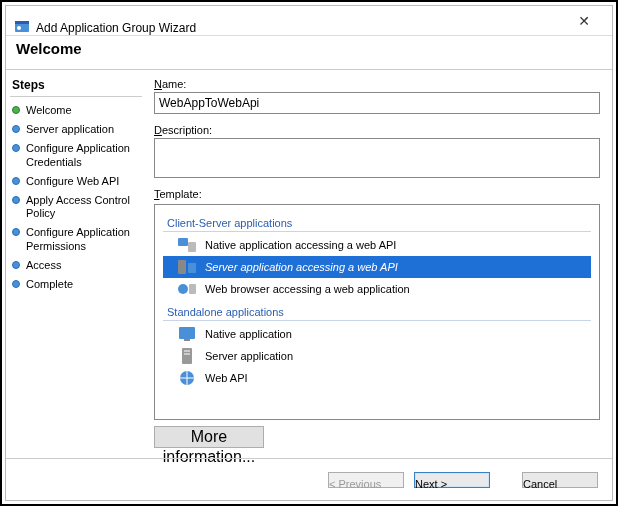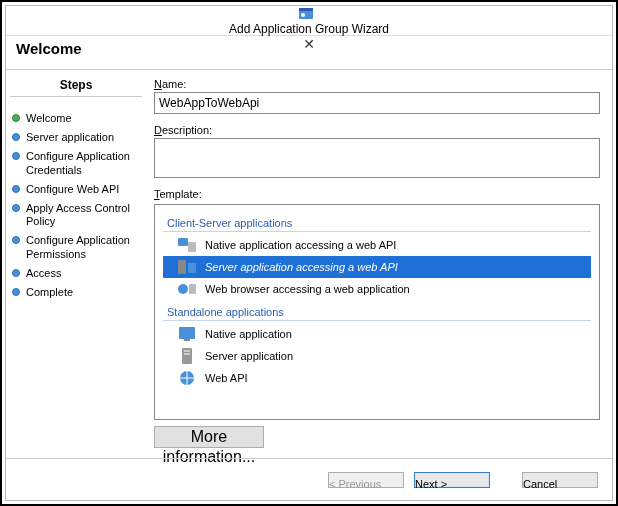--- a/index.html
+++ b/index.html
@@ -21,24 +21,23 @@
     position: absolute;
     inset: 3px;
     border: 1px solid #bbb;
     background: #fff;
     display: flex;
     flex-direction: column;
   }
   .titlebar {
     height: 30px;
     display: flex;
-    align-items: center;
+    align-items: flex-end;
     padding: 0 8px;
     border-bottom: 1px solid #ddd;
-    flex-direction: column;
   }
   .titlebar .ticon {
     width: 16px; height: 16px; margin-right: 6px;
   }
   .titlebar .title { flex: 1; font-size: 12px; }
   .titlebar .close {
     width: 40px; height: 100%;
     display:flex; align-items:center; justify-content:center;
     font-size: 14px; color:#333;
     cursor: default;
@@ -61,22 +60,21 @@
   .sidebar {
     width: 140px;
     border-right: 0px solid #ddd;
     padding: 6px 4px;
   }
   .sidebar .steps-hdr {
     font-weight: bold;
     font-size: 12px;
     padding: 2px 2px 4px 2px;
     border-bottom: 1px solid #ccc;
-    margin-bottom: 12px;
-    text-align: center;
+    margin-bottom: 4px;
   }
   .step {
     display: flex;
     align-items: flex-start;
     gap: 6px;
     padding: 3px 2px;
     font-size: 11px;
     color: #000;
     line-height: 1.2;
   }

